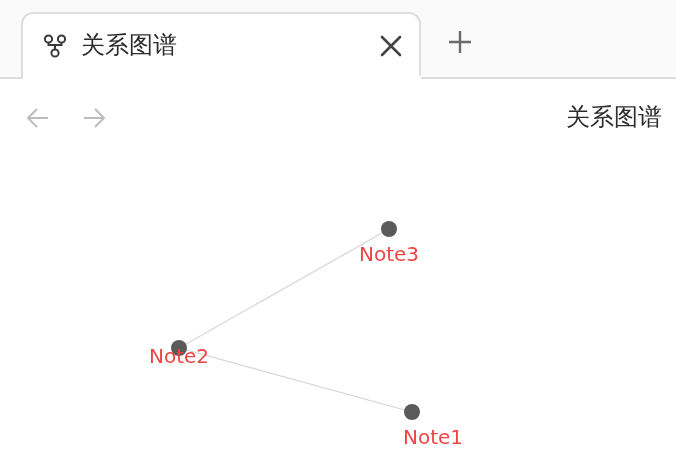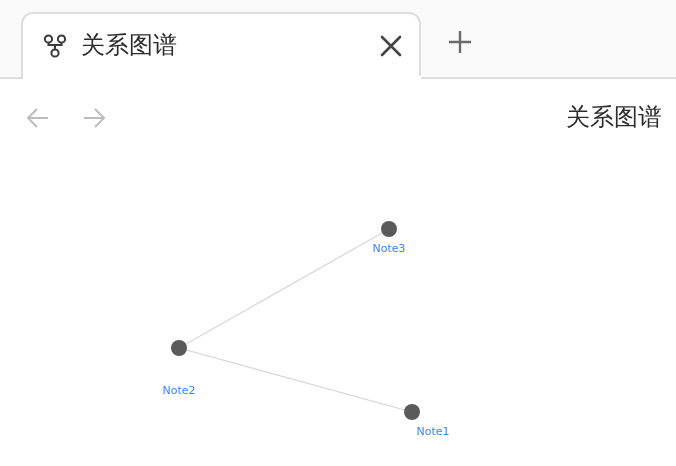--- a/index.html
+++ b/index.html
@@ -49,21 +49,21 @@
       position: absolute; left: 446px; top: 28px;
       width: 28px; height: 28px; cursor: pointer;
     }
     .nav-back { position: absolute; left: 24px; top: 104px; width: 28px; height: 28px; cursor: pointer; }
     .nav-fwd  { position: absolute; left: 80px; top: 104px; width: 28px; height: 28px; cursor: pointer; }
     .page-title {
       position: absolute; right: 14px; top: 101px;
       font-size: 24px; color: #2c2c2c; line-height: 32px;
     }
     .node-label {
-      position: absolute; font-size: 11px; color: #3b82f6;
+      position: absolute; font-size: 20px; color: #ef4444;
       font-family: "DejaVu Sans", sans-serif;
       transform: translateX(-50%);
       white-space: nowrap;
     }
   </style>
 </head>
 <body>
 
 <div class="tabstrip"></div>
 <div class="tabstrip-bottom"></div>
@@ -97,14 +97,14 @@
 
 <svg style="position:absolute;left:0;top:0;width:676px;height:466px;pointer-events:none;">
   <line x1="179" y1="348" x2="389" y2="229" stroke="#d6d6d6" stroke-width="1.2"></line>
   <line x1="179" y1="348" x2="412" y2="412" stroke="#d6d6d6" stroke-width="1.2"></line>
   <circle cx="389" cy="229" r="8" fill="#5a5a5a" style="pointer-events:auto;cursor:pointer"></circle>
   <circle cx="179" cy="348" r="8" fill="#5a5a5a" style="pointer-events:auto;cursor:pointer"></circle>
   <circle cx="412" cy="412" r="8" fill="#5a5a5a" style="pointer-events:auto;cursor:pointer"></circle>
 </svg>
 
 <span class="node-label" style="left:389px;top:242px;">Note3</span>
-<span class="node-label" style="left:179px;top:384px;text-align:right;">Note2</span>
+<span class="node-label" style="left:179px;top:344px;text-align:right;">Note2</span>
 <span class="node-label" style="left:433px;top:425px;">Note1</span>
 
 </body></html>

